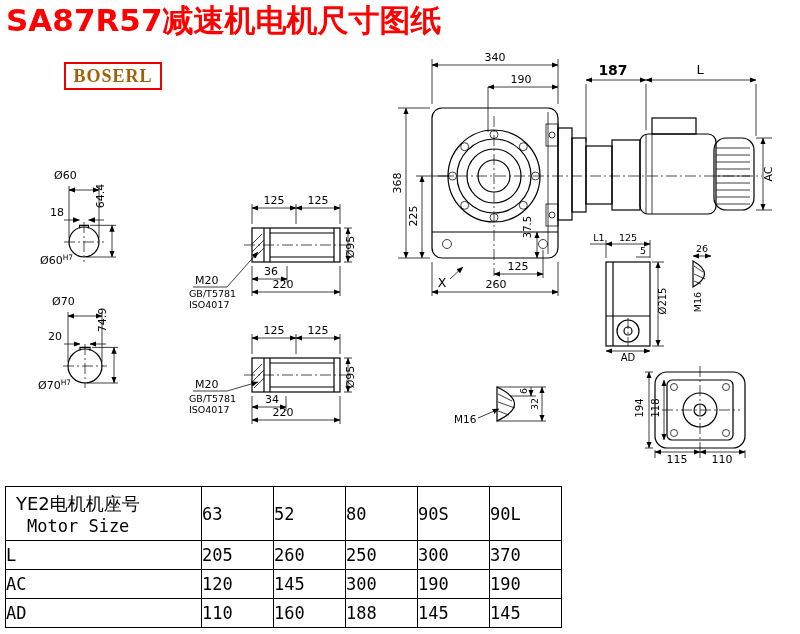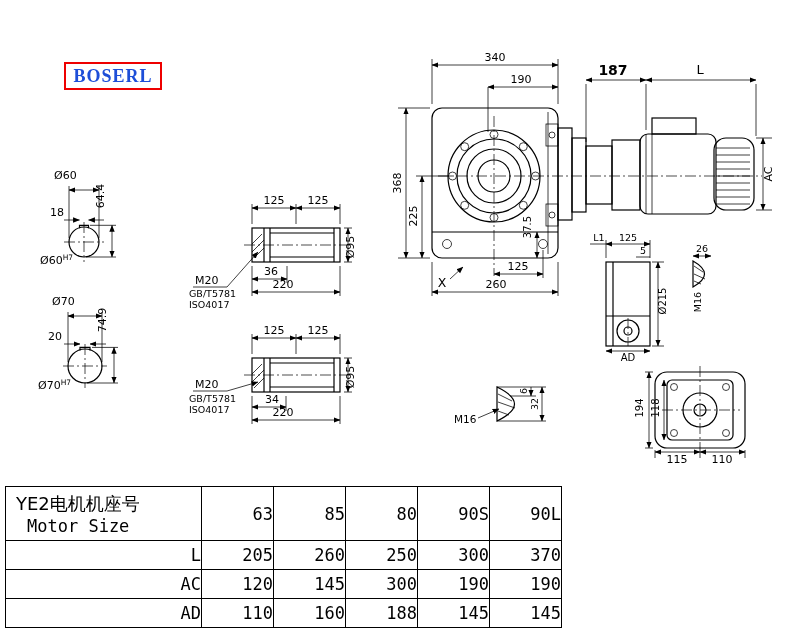--- a/index.html
+++ b/index.html
@@ -4,46 +4,47 @@
 <style>
   * { margin:0; padding:0; box-sizing:border-box; }
   html,body { background:#fff; }
   .page { position:relative; width:800px; height:634px; background:#fff; overflow:hidden;
           font-family:"DejaVu Sans", sans-serif; }
   .title { position:absolute; left:6px; top:0px; font-size:31px; font-weight:bold;
            color:#ff0000; white-space:nowrap; font-family:"DejaVu Sans", sans-serif; }
   .logo { position:absolute; left:64px; top:62px; width:98px; height:28px;
           border:2px solid #ee0000; display:flex; align-items:center; justify-content:center; }
   .logo span { font-family:"Liberation Serif", serif; font-weight:bold; font-size:18px;
-               color:#1d4ed8; letter-spacing:1px; }
+               color:#a16207; letter-spacing:1px; }
   .drawing { position:absolute; left:0; top:0; }
   .drawing text { stroke:none; fill:#000; }
   .dim { font-family:"DejaVu Sans", sans-serif; font-size:11px; text-anchor:middle; }
   .as { text-anchor:start; }
   .s9 { font-size:9.5px; }
   .s10 { font-size:10px; }
   .dim-b { font-size:14px; font-weight:bold; }
   .thick { stroke:#000; stroke-width:1.2; fill:none; }
   .thin { stroke:#000; stroke-width:0.75; fill:none; }
   .cl { stroke:#000; stroke-width:0.7; fill:none; stroke-dasharray:11 3 2 3; }
   .spec-table { position:absolute; left:5px; top:486px; border-collapse:collapse;
                 table-layout:fixed; background:#fff; }
-  .spec-table td { border:1.5px solid #000; text-align:right; vertical-align:middle;
+  .spec-table td { border:1.5px solid #000; text-align:left; vertical-align:middle;
                    font-family:"DejaVu Sans Mono", monospace; font-size:17px; color:#000; }
   .spec-table tr { height:29px; }
   .spec-table tr.hdr { height:54px; }
   .spec-table .hcell { text-align:left; padding-left:10px; }
   .hcell .cn { font-family:"DejaVu Sans", sans-serif; font-size:18px; }
   .hcell .en { font-family:"DejaVu Sans Mono", monospace; font-size:17px;margin-left:11px; }
 </style>
 </head>
 <body>
 
 <div class="page">
 
+  <div class="title">SA87R57减速机电机尺寸图纸</div>
 
   <div class="logo">
     <span>BOSERL</span>
   </div>
 
   <svg class="drawing" width="800" height="634" viewBox="0 0 800 634">
     <defs>
       <marker id="arr" viewBox="0 0 10 10" refX="9.5" refY="5" markerWidth="9" markerHeight="9" orient="auto-start-reverse">
         <path d="M0,1 L10,5 L0,9 z" fill="#000"></path>
       </marker>
@@ -377,21 +378,21 @@
       <col style="width:72px">
         <col style="width:72px">
     </colgroup>
     <tbody>
       <tr class="hdr">
         <td class="hcell">
           <div class="cn">YE2电机机座号</div>
           <div class="en">Motor Size</div>
         </td>
         <td>63</td>
-        <td>85</td>
+        <td>52</td>
         <td>80</td>
         <td>90S</td>
         <td>90L</td>
       </tr>
       <tr>
         <td>L</td>
         <td>205</td>
         <td>260</td>
         <td>250</td>
         <td>300</td>

